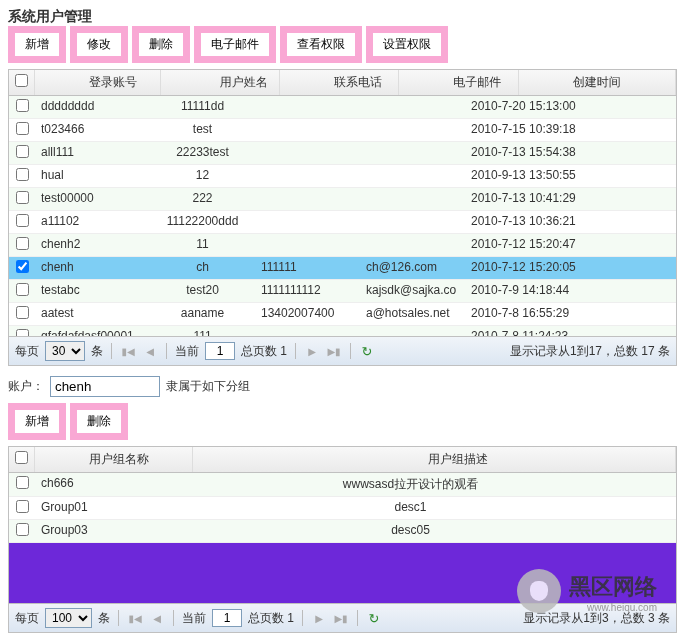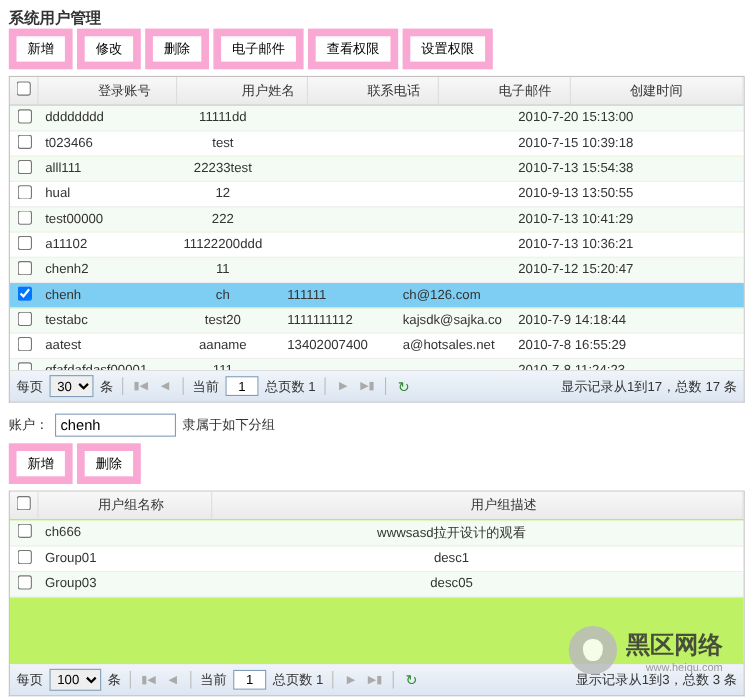--- a/index.html
+++ b/index.html
@@ -3,21 +3,21 @@
 <meta charset="utf-8">
 <style>
 * { box-sizing: border-box; margin: 0; padding: 0; }
 body { font-family: Arial, "Microsoft YaHei", sans-serif; font-size: 12px; color: #333; background: #fff; padding: 8px; width: 685px; }
 .title { font-size: 14px; font-weight: bold; }
 .toolbar { display: flex; gap: 4px; margin-bottom: 6px; }
 .btn { background: #fff; border: 7px solid #f9a8d4; padding: 3px 10px; font-size: 12px; cursor: pointer; }
 .grid { border: 1px solid #c0c0c0; }
 .grid-hdr { display: flex; background: linear-gradient(#f8f8f8, #eaeaea); border-bottom: 1px solid #c0c0c0; font-weight: normal; gap: 48px; }
 .grid-hdr .cell { padding: 4px 6px; border-right: 1px solid #ddd; }
-.grid-body { max-height: 240px; overflow-y: scroll; background: #bef264; }
+.grid-body { max-height: 240px; overflow-y: scroll; background: #6d28d9; }
 .row { display: flex; border-bottom: 1px solid #eee; }
 .row:nth-child(odd) { background: #f4fbf4; }
 .row:nth-child(even) { background: #fff; }
 .row.sel { background: #7ecef4; }
 .cell { padding: 3px 6px; overflow: hidden; white-space: nowrap; text-overflow: ellipsis; }
 .c-chk { width: 26px; text-align: center; flex-shrink: 0; }
 .c1 { width: 115px; }
 .c2 { width: 105px; text-align: center; }
 .c3 { width: 105px; }
 .c4 { width: 105px; }
@@ -122,20 +122,21 @@
           <div class="cell c3"></div>
           <div class="cell c4"></div>
           <div class="cell c5">2010-7-12 15:20:47</div>
         </div>
         <div class="row sel">
           <div class="cell c-chk"><input type="checkbox" checked="" style=""></div>
           <div class="cell c1">chenh</div>
           <div class="cell c2">ch</div>
           <div class="cell c3">111111</div>
           <div class="cell c4">ch@126.com</div>
+          <div class="cell c5">2010-7-12 15:20:05</div>
         </div>
         <div class="row">
           <div class="cell c-chk"><input type="checkbox" style=""></div>
           <div class="cell c1">testabc</div>
           <div class="cell c2">test20</div>
           <div class="cell c3">1111111112</div>
           <div class="cell c4">kajsdk@sajka.co</div>
           <div class="cell c5">2010-7-9 14:18:44</div>
         </div>
         <div class="row">

